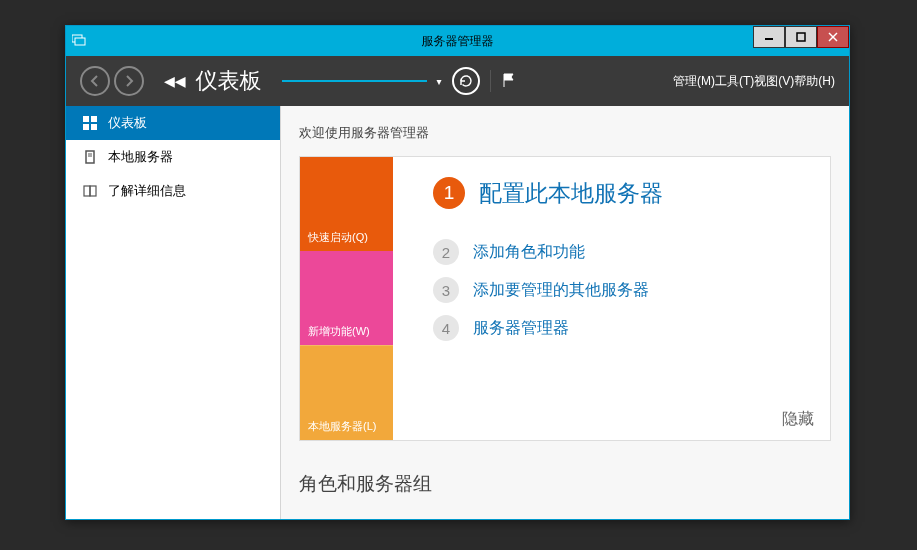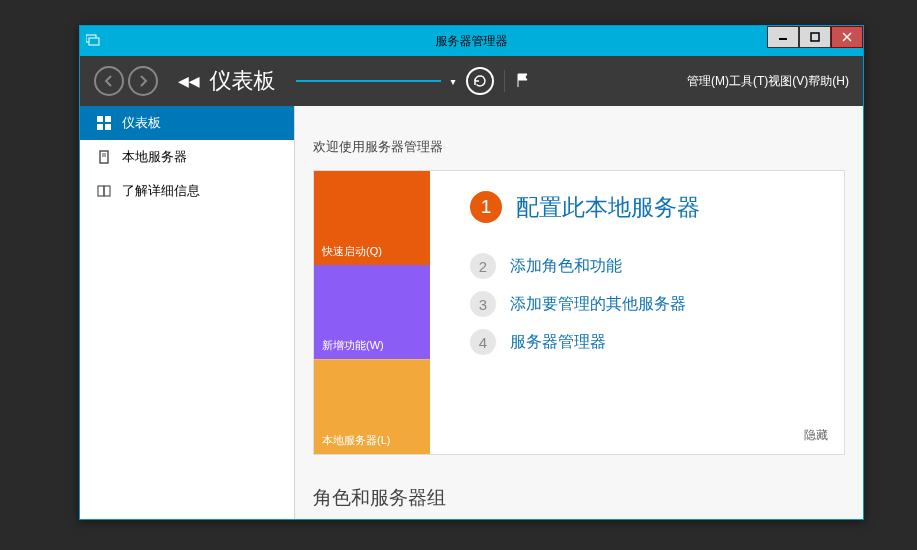--- a/index.html
+++ b/index.html
@@ -1,18 +1,18 @@
 <!DOCTYPE html>
 <html><head>
 <meta charset="utf-8">
 <style>
   * { box-sizing: border-box; margin: 0; padding: 0; }
   body { background: #2a2a2a; font-family: "Microsoft YaHei", "Segoe UI", sans-serif; font-size: 13px; width: 917px; height: 550px; overflow: hidden; position: relative; }
 
-  .window { position: absolute; left: 79px; top: 25px; width: 785px; height: 495px; background: #fff; border: 1px solid #0099cc; box-shadow: 0 2px 10px rgba(0,0,0,0.5); }
+  .window { position: absolute; left: 65px; top: 25px; width: 785px; height: 495px; background: #fff; border: 1px solid #0099cc; box-shadow: 0 2px 10px rgba(0,0,0,0.5); }
 
   .titlebar { height: 30px; background: #00aedb; display: flex; align-items: center; position: relative; }
   .title-icon { width: 26px; text-align: center; color: #fff; font-size: 12px; }
   .title-text { position: absolute; left: 50%; transform: translateX(-50%); color: #000; font-size: 12px; }
   .win-controls { position: absolute; right: 0; top: 0; display: flex; }
   .win-btn { width: 32px; height: 22px; border: 1px solid #333; display: flex; align-items: center; justify-content: center; font-size: 12px; background: #d9d9d9; cursor: default; }
   .win-close { background: #c75050; color: #fff; border-color: #8b0000; }
 
   .toolbar { height: 50px; background: #3a3a3a; display: flex; align-items: center; color: #fff; padding: 0 14px; }
   .nav-arrows { display: flex; gap: 4px; }
@@ -26,35 +26,35 @@
   .tool-sep { width: 1px; height: 22px; background: #555; }
   .menus { margin-left: auto; display: flex; font-size: 12px; }
   .menu-item { cursor: default; }
 
   .body { display: flex; height: calc(100% - 80px); background: #f7f7f7; }
   .sidebar { width: 215px; background: #fff; border-right: 1px solid #d5d5d5; }
   .side-item { display: flex; align-items: center; gap: 10px; padding: 8px 16px; font-size: 13px; cursor: default; }
   .side-item.active { background: #0078b8; color: #fff; }
   .side-icon { width: 16px; height: 16px; display: flex; align-items: center; justify-content: center; font-size: 12px; }
 
-  .main { flex: 1; padding: 32px 18px 12px 18px; overflow: hidden; }
+  .main { flex: 1; padding: 18px 18px 12px 18px; overflow: hidden; }
   .welcome { font-size: 13px; color: #444; margin-bottom: 14px; }
   .tile { display: flex; border: 1px solid #ddd; background: #fff; height: 285px; }
-  .tile-left { width: 116px; display: flex; flex-direction: column; color: #fff; font-size: 11px; }
+  .tile-left { width: 93px; display: flex; flex-direction: column; color: #fff; font-size: 11px; }
   .tab { flex: 1; display: flex; align-items: flex-end; padding: 6px 8px; }
   .tab1 { background: #e85a0c; }
-  .tab2 { background: #8b5cf6; }
+  .tab2 { background: #ec4899; }
   .tab3 { background: #f2a83b; border-top: 1px solid rgba(255,255,255,0.2); }
   .tile-right { flex: 1; padding: 20px 18px 10px 40px; position: relative; }
   .step { display: flex; align-items: center; gap: 14px; margin-bottom: 12px; font-size: 16px; color: #1173b5; cursor: default; }
   .step1 { font-size: 23px; margin-bottom: 30px; }
   .step-num { width: 26px; height: 26px; border-radius: 50%; display: flex; align-items: center; justify-content: center; color: #fff; font-size: 15px; background: #bfbfbf; }
   .step1 .step-num { width: 32px; height: 32px; background: #e85a0c; font-size: 19px; }
   .step-num.gray { color: #888; background: #e6e6e6; }
-  .hide-link { position: absolute; right: 16px; bottom: 10px; font-size: 12px; color: #666; cursor: default; text-align: right; }
+  .hide-link { position: absolute; right: 16px; bottom: 10px; font-size: 16px; color: #666; cursor: default; text-align: right; }
 
   .section-title { margin-top: 30px; font-size: 19px; color: #444; }
 
   .flag-icon { width: 16px; height: 16px; }
 </style>
 </head>
 <body>
 
 <div class="window">
 

